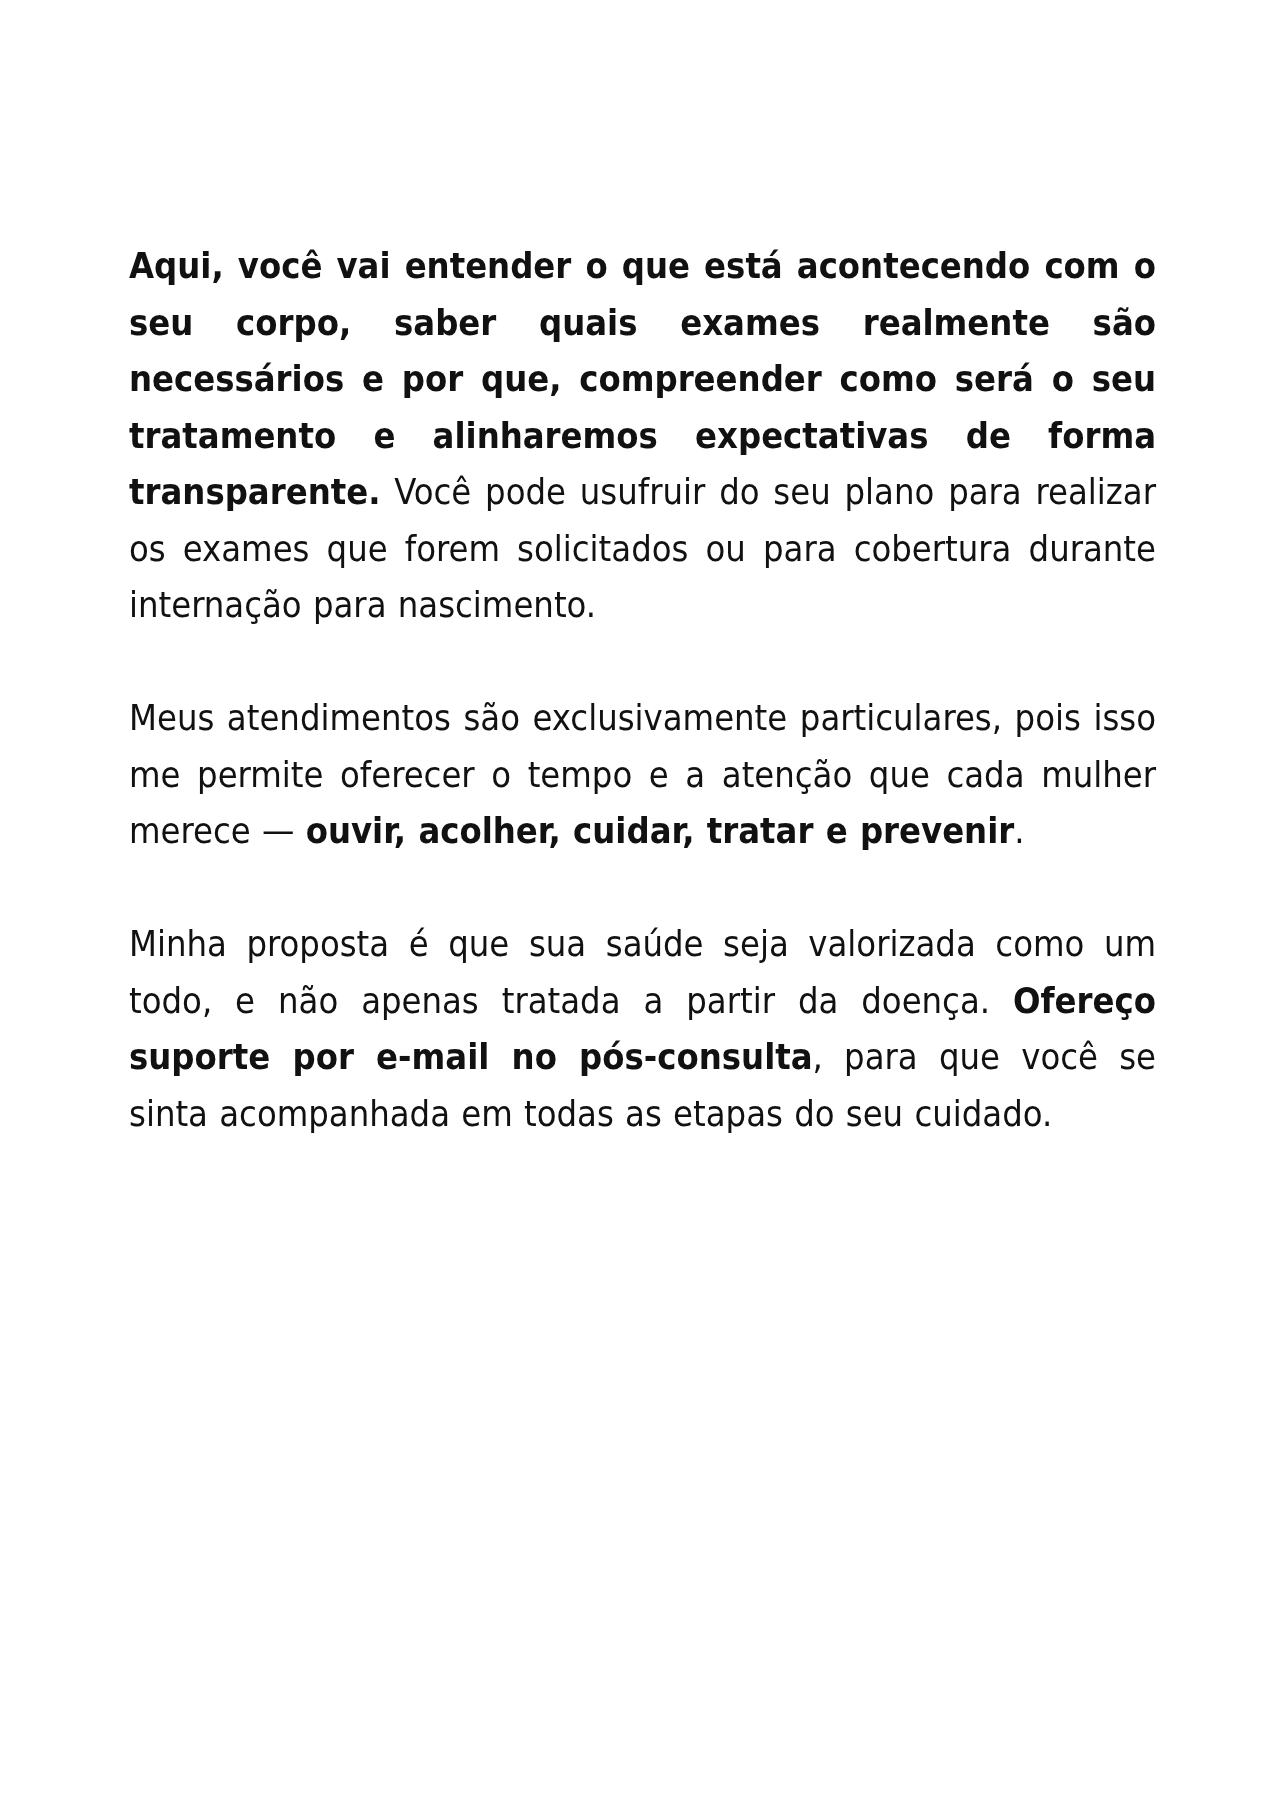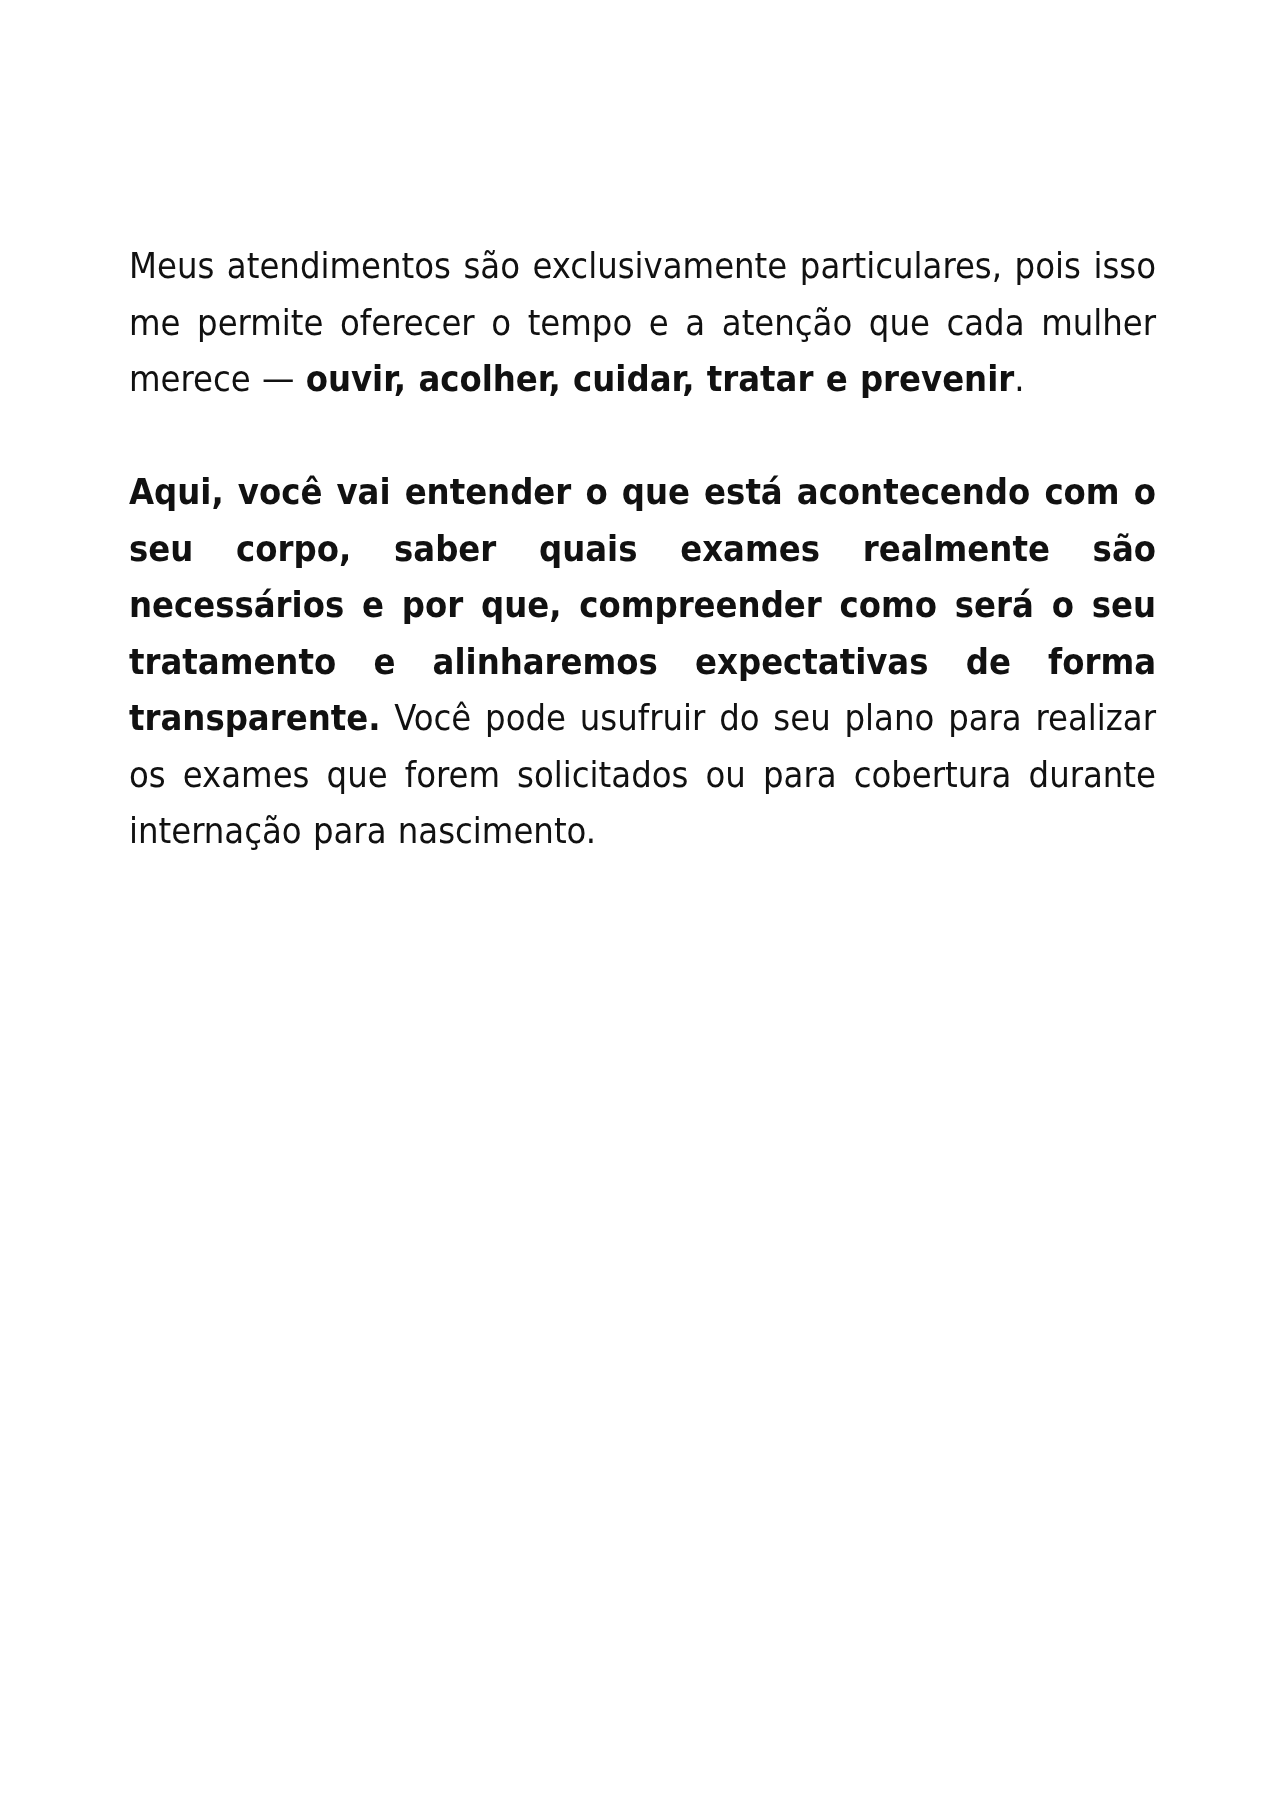--- a/index.html
+++ b/index.html
@@ -32,17 +32,18 @@
       font-stretch: condensed;
     }
     .para b {
       font-weight: bold;
     }
   </style>
 </head>
 <body>
 
 <div class="page">
+  <p class="para"><b>Aqui, você vai entender o que está acontecendo com o seu corpo, saber quais exames realmente são necessários e por que, compreender como será o seu tratamento e alinharemos expectativas de forma transparente.</b><span> Você pode usufruir do seu plano para realizar os exames que forem solicitados ou para cobertura durante internação para nascimento.</span></p>
+
   <p class="para"><span>Meus atendimentos são exclusivamente particulares, pois isso me permite oferecer o tempo e a atenção que cada mulher merece — </span><b>ouvir, acolher, cuidar, tratar e prevenir</b><span>.</span></p>
 
-  <p class="para"><b>Aqui, você vai entender o que está acontecendo com o seu corpo, saber quais exames realmente são necessários e por que, compreender como será o seu tratamento e alinharemos expectativas de forma transparente.</b><span> Você pode usufruir do seu plano para realizar os exames que forem solicitados ou para cobertura durante internação para nascimento.</span></p>
-
+  <p class="para"><span>Minha proposta é que sua saúde seja valorizada como um todo, e não apenas tratada a partir da doença. </span><b>Ofereço suporte por e-mail no pós-consulta</b><span>, para que você se sinta acompanhada em todas as etapas do seu cuidado.</span></p>
 </div>
 
 </body></html>

